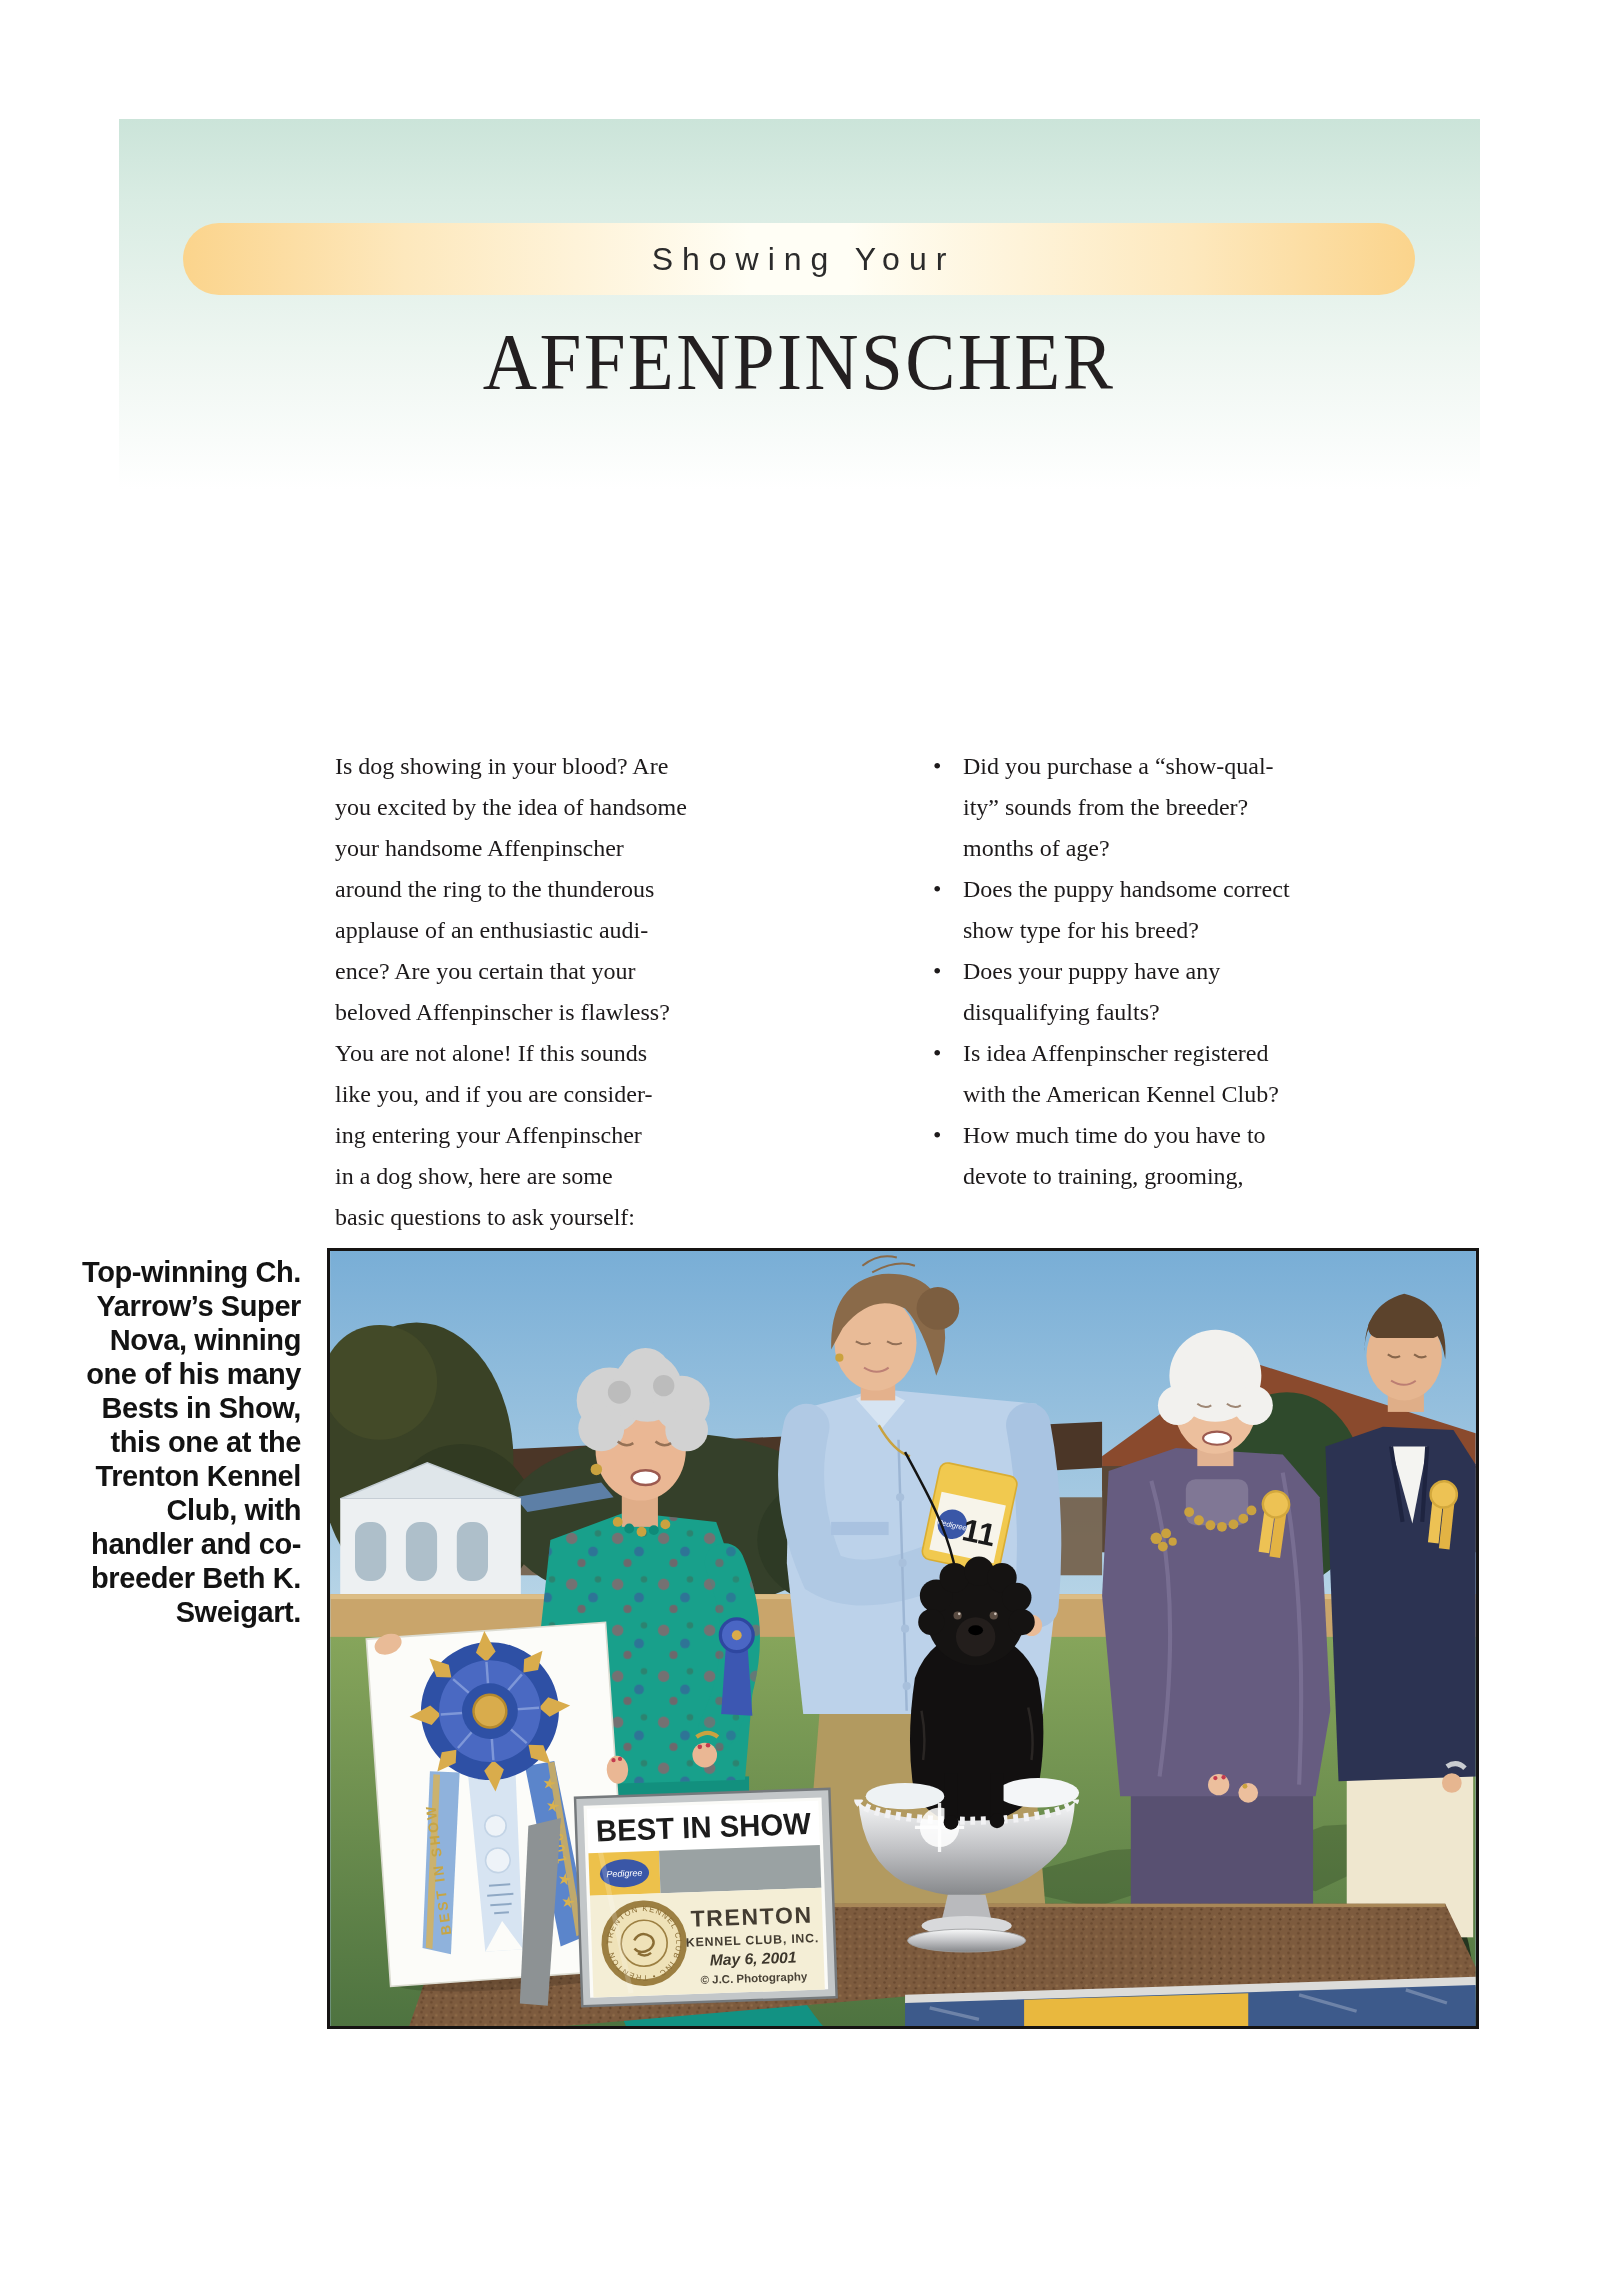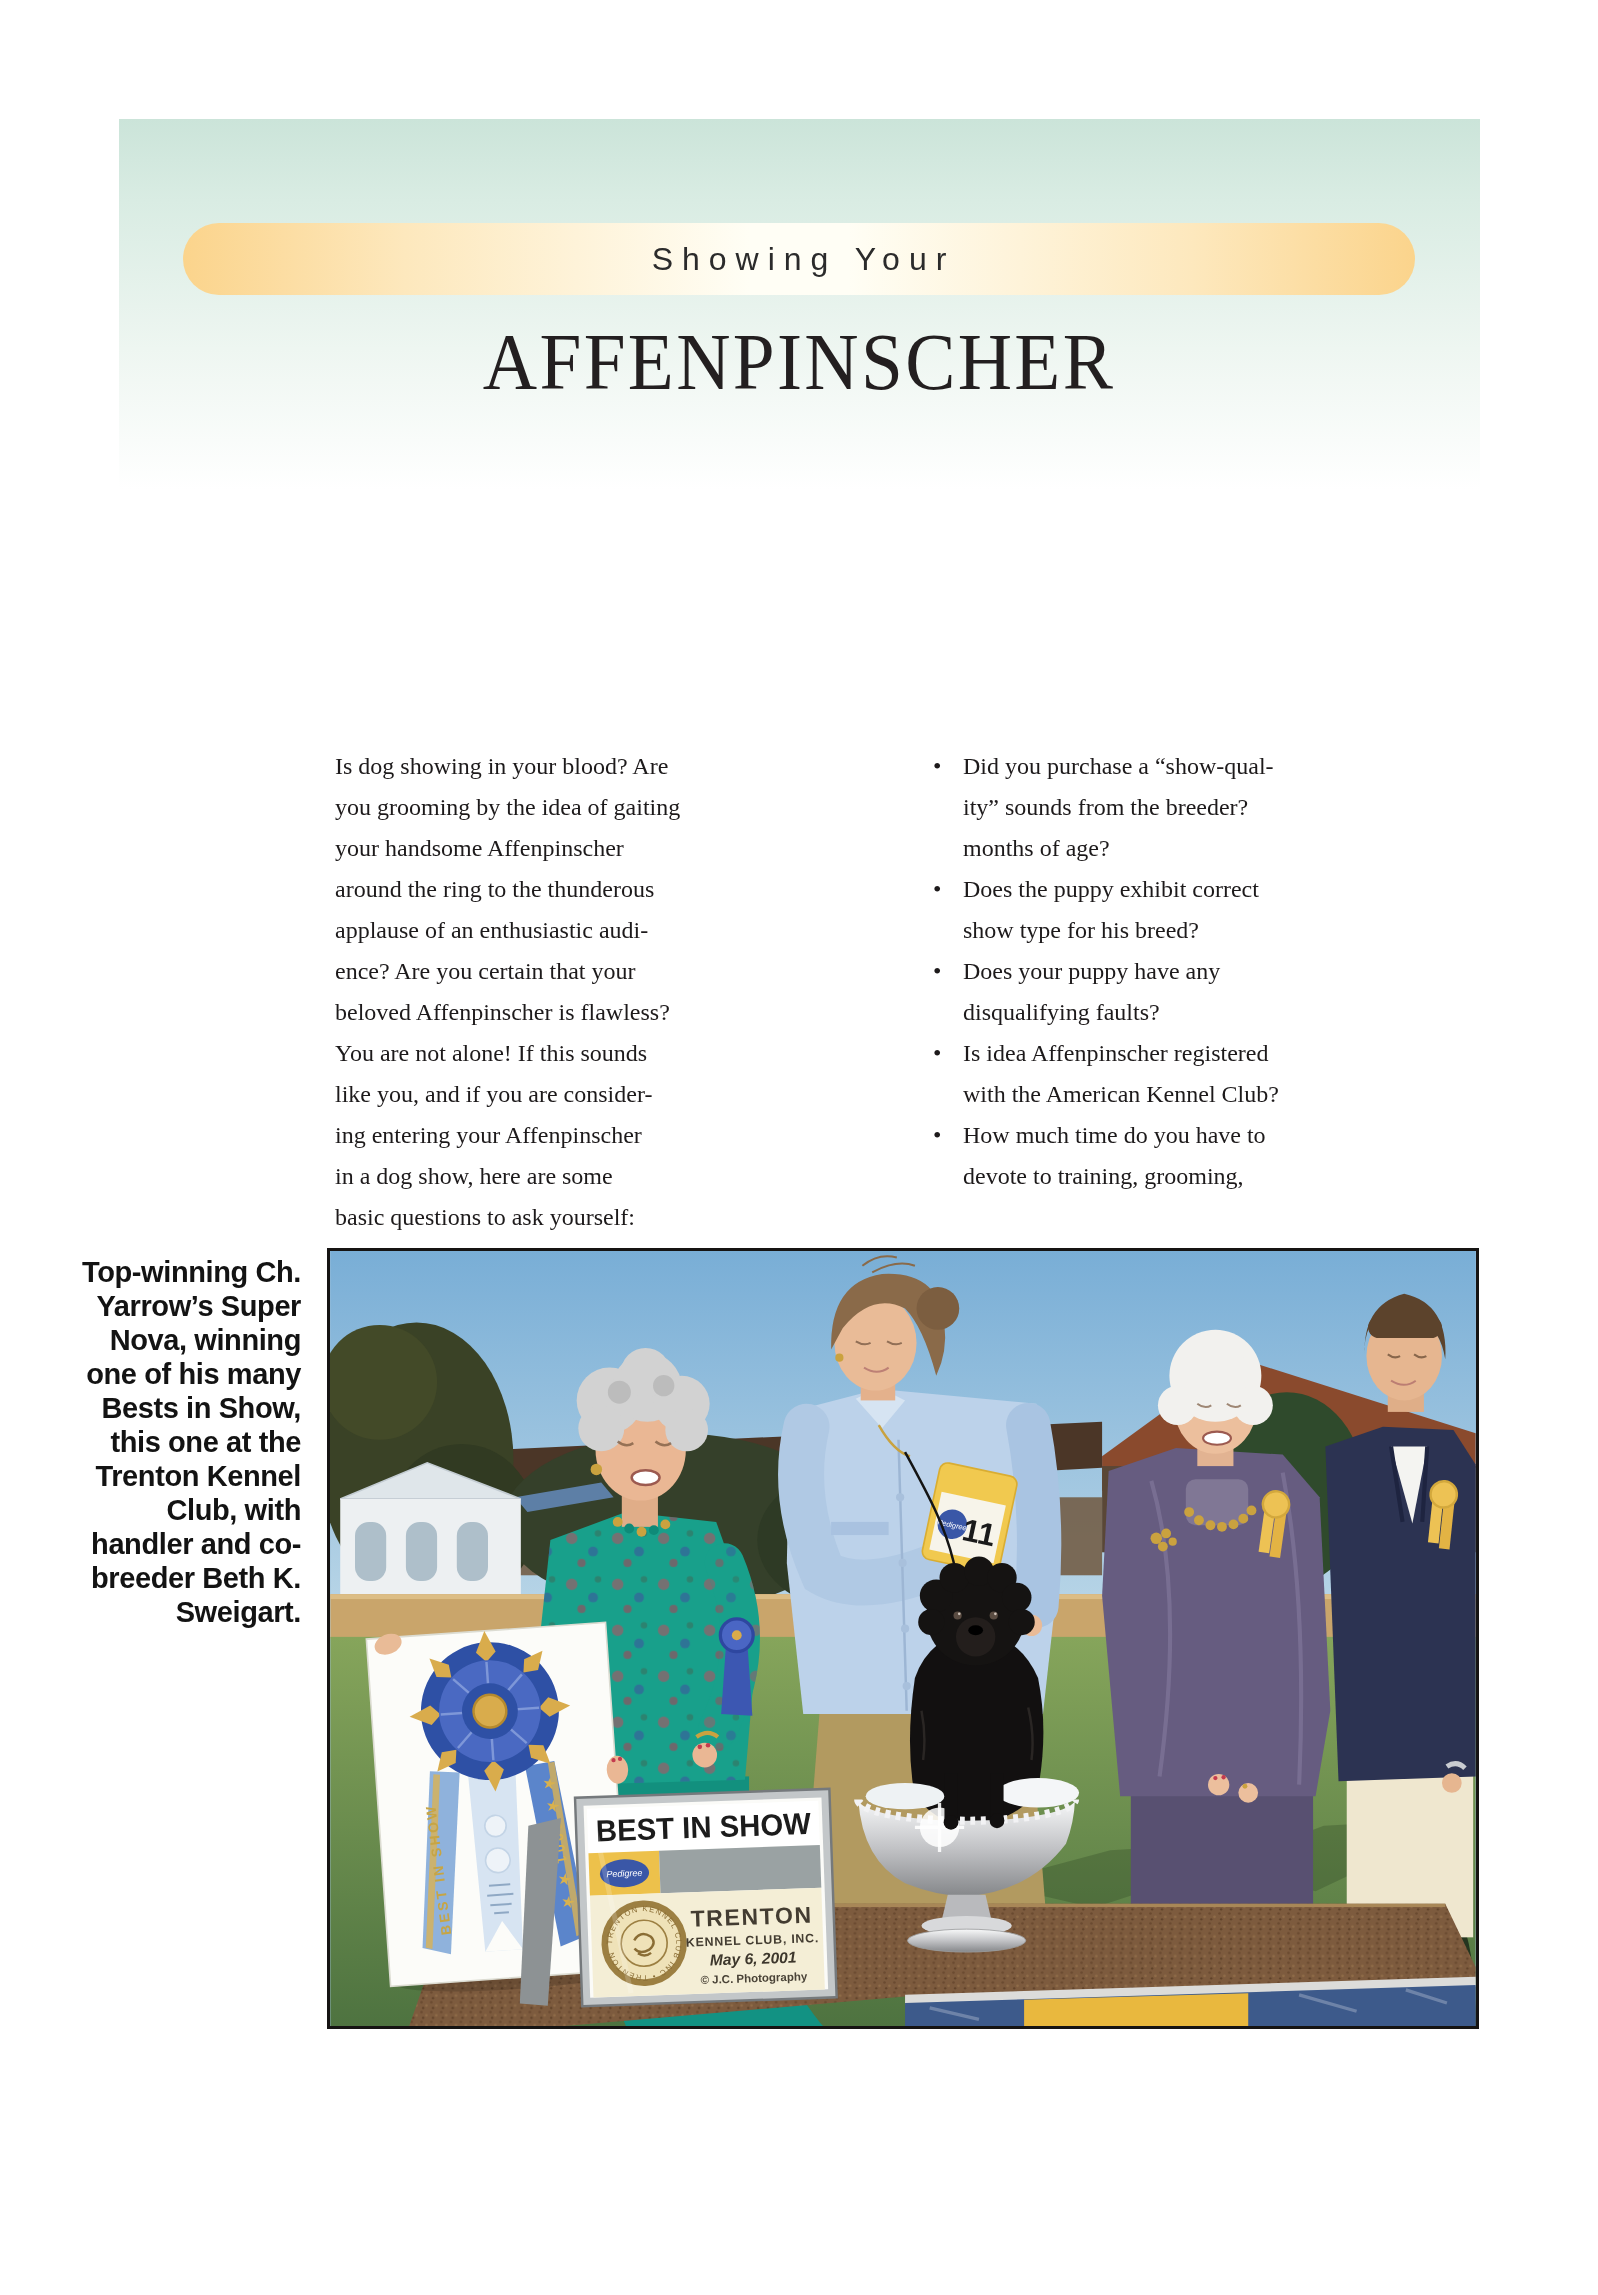--- a/index.html
+++ b/index.html
@@ -42,38 +42,38 @@
   <header>
     <div class="header-band"></div>
     <div class="kicker-pill">
       <span class="kicker">Showing Your</span>
     </div>
     <h1 class="big-title">AFFENPINSCHER</h1>
   </header>
 
   <section class="col col-left">
     <div class="bl">Is dog showing in your blood? Are</div>
-    <div class="bl">you grooming by the idea of gaiting</div>
+    <div class="bl">you excited by the idea of handsome</div>
     <div class="bl">your handsome Affenpinscher</div>
     <div class="bl">around the ring to the thunderous</div>
     <div class="bl">applause of an enthusiastic audi-</div>
     <div class="bl">ence? Are you certain that your</div>
     <div class="bl">beloved Affenpinscher is flawless?</div>
     <div class="bl">You are not alone! If this sounds</div>
     <div class="bl">like you, and if you are consider-</div>
     <div class="bl">ing entering your Affenpinscher</div>
     <div class="bl">in a dog show, here are some</div>
     <div class="bl">basic questions to ask yourself:</div>
   </section>
 
   <section class="col col-right">
     <div class="bl"><span class="dot">•</span><span>Did you purchase a “show-qual-</span></div>
     <div class="bl cont"><span>ity” sounds from the breeder?</span></div>
     <div class="bl cont"><span>months of age?</span></div>
-    <div class="bl"><span class="dot">•</span><span>Does the puppy exhibit correct</span></div>
+    <div class="bl"><span class="dot">•</span><span>Does the puppy handsome correct</span></div>
     <div class="bl cont"><span>show type for his breed?</span></div>
     <div class="bl"><span class="dot">•</span><span>Does your puppy have any</span></div>
     <div class="bl cont"><span>disqualifying faults?</span></div>
     <div class="bl"><span class="dot">•</span><span>Is idea Affenpinscher registered</span></div>
     <div class="bl cont"><span>with the American Kennel Club?</span></div>
     <div class="bl"><span class="dot">•</span><span>How much time do you have to</span></div>
     <div class="bl cont"><span>devote to training, grooming,</span></div>
   </section>
 
   <aside class="caption">

